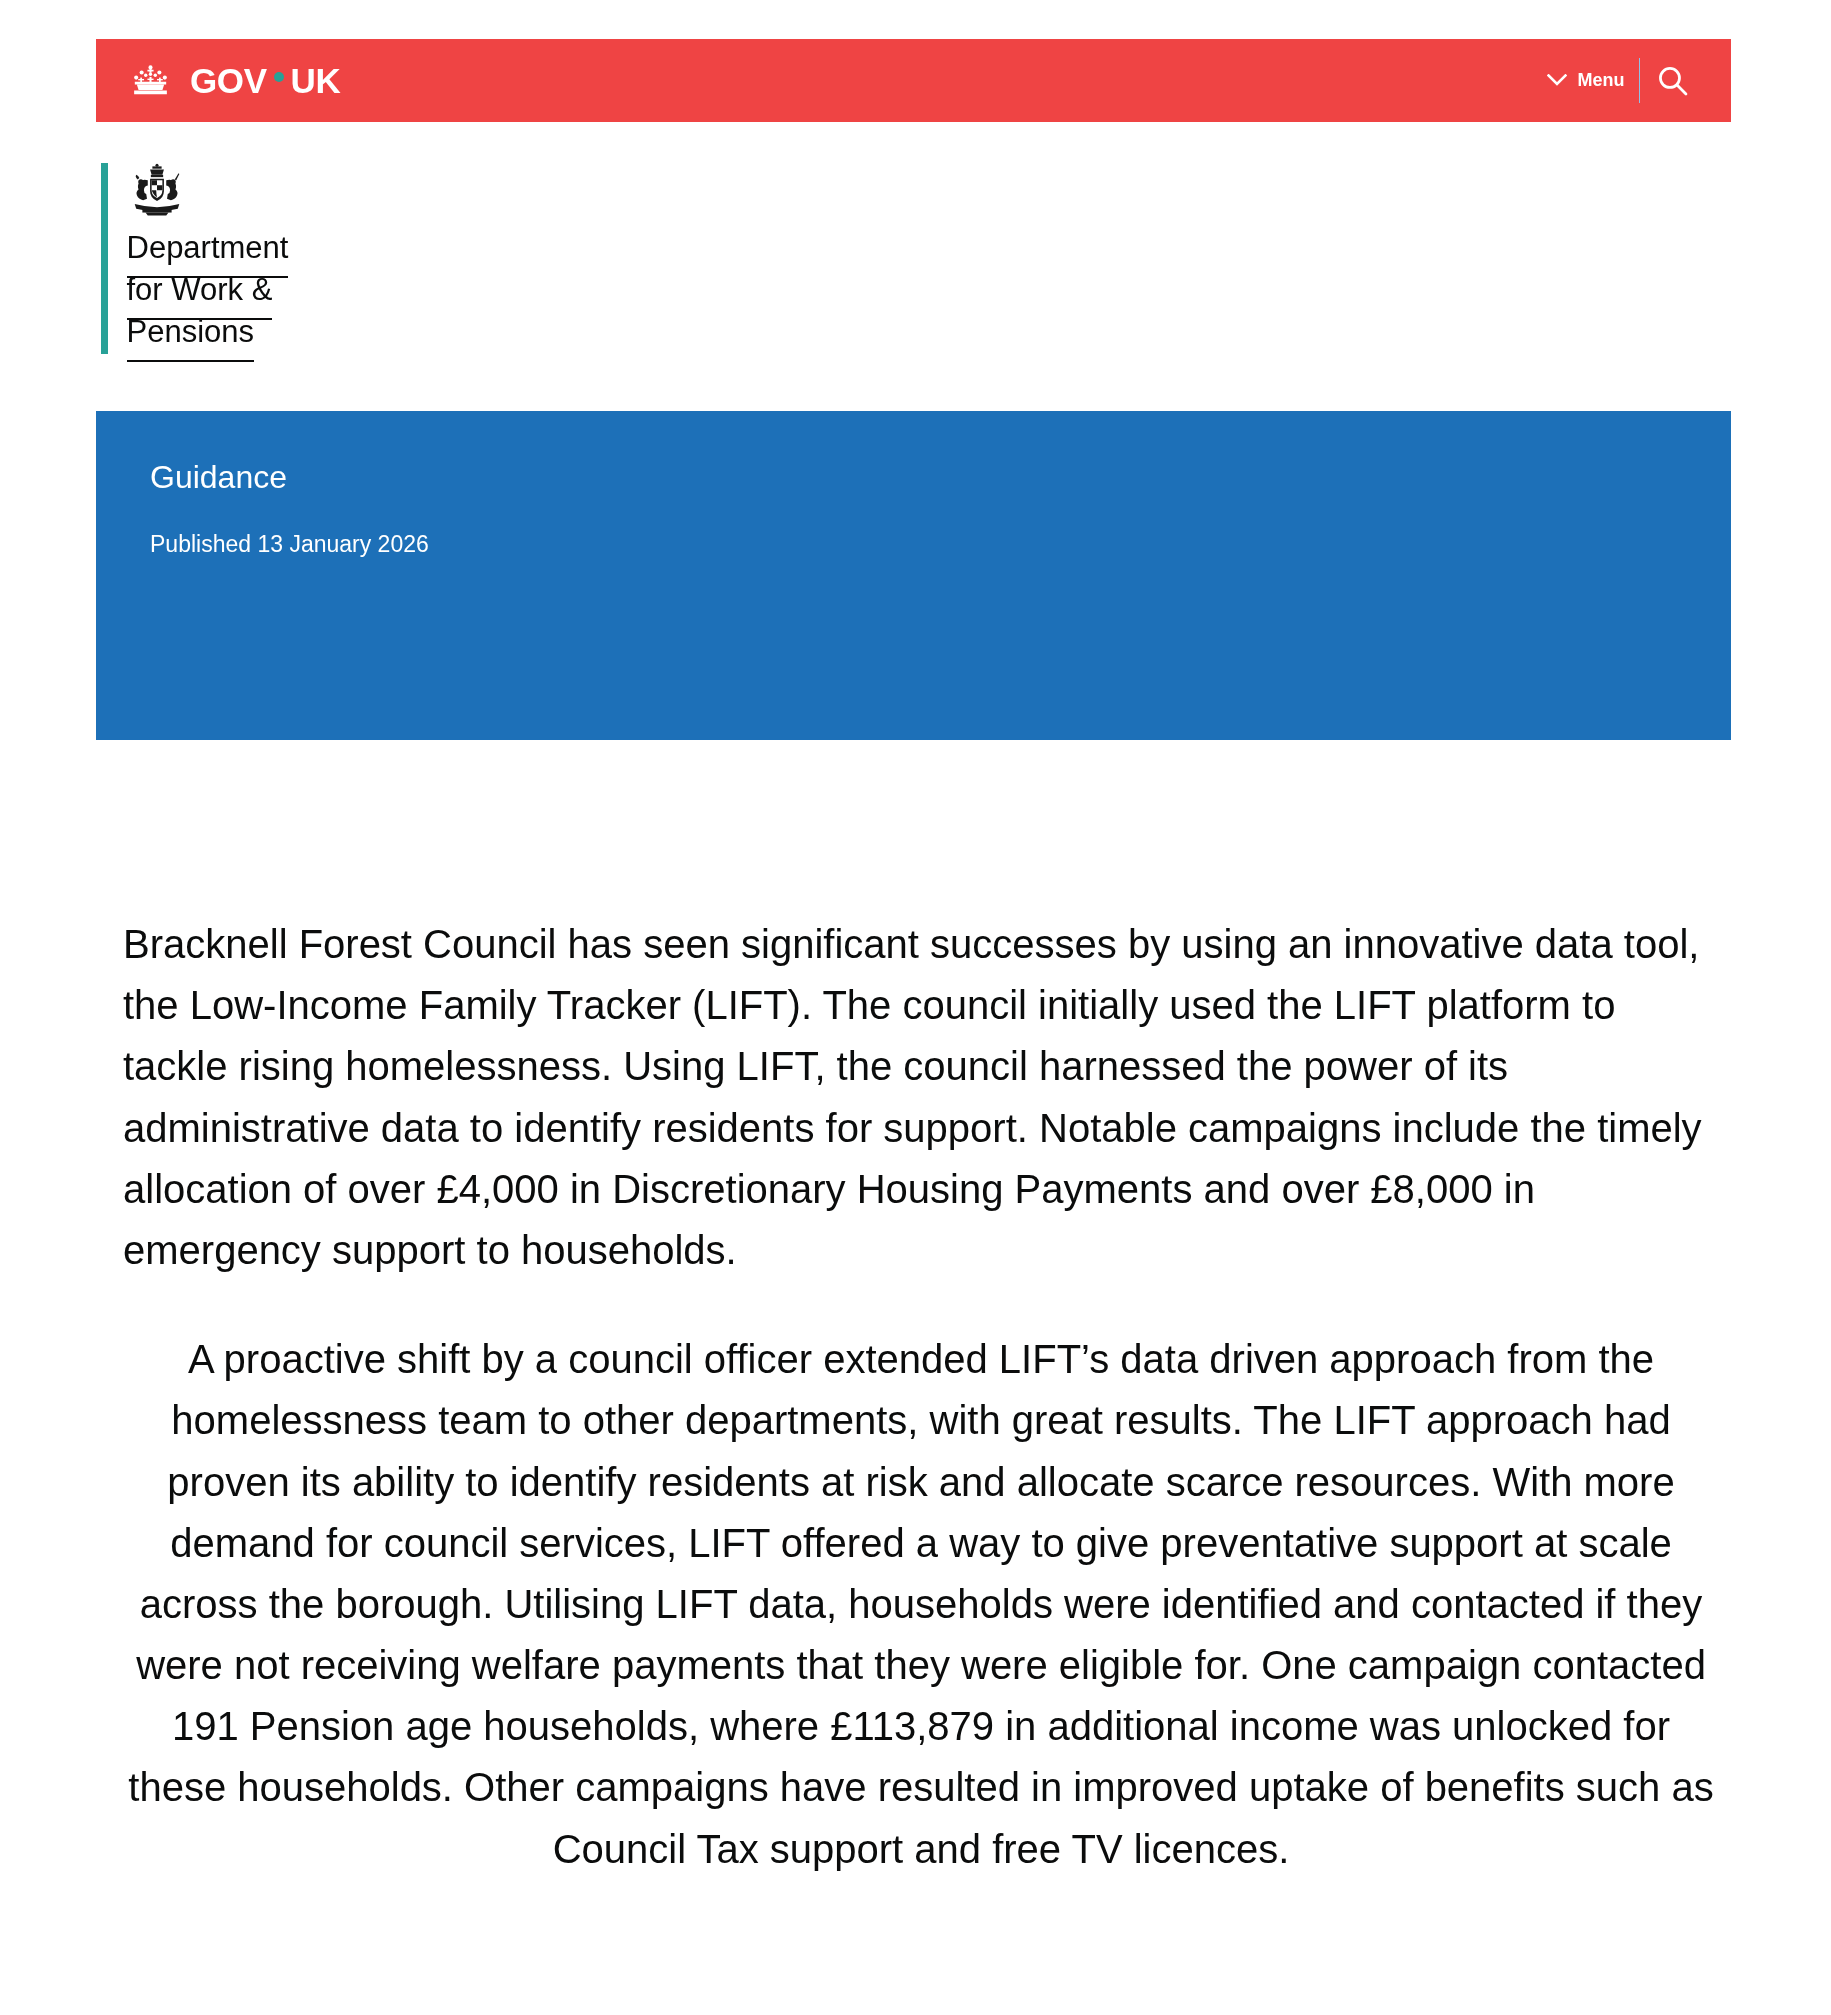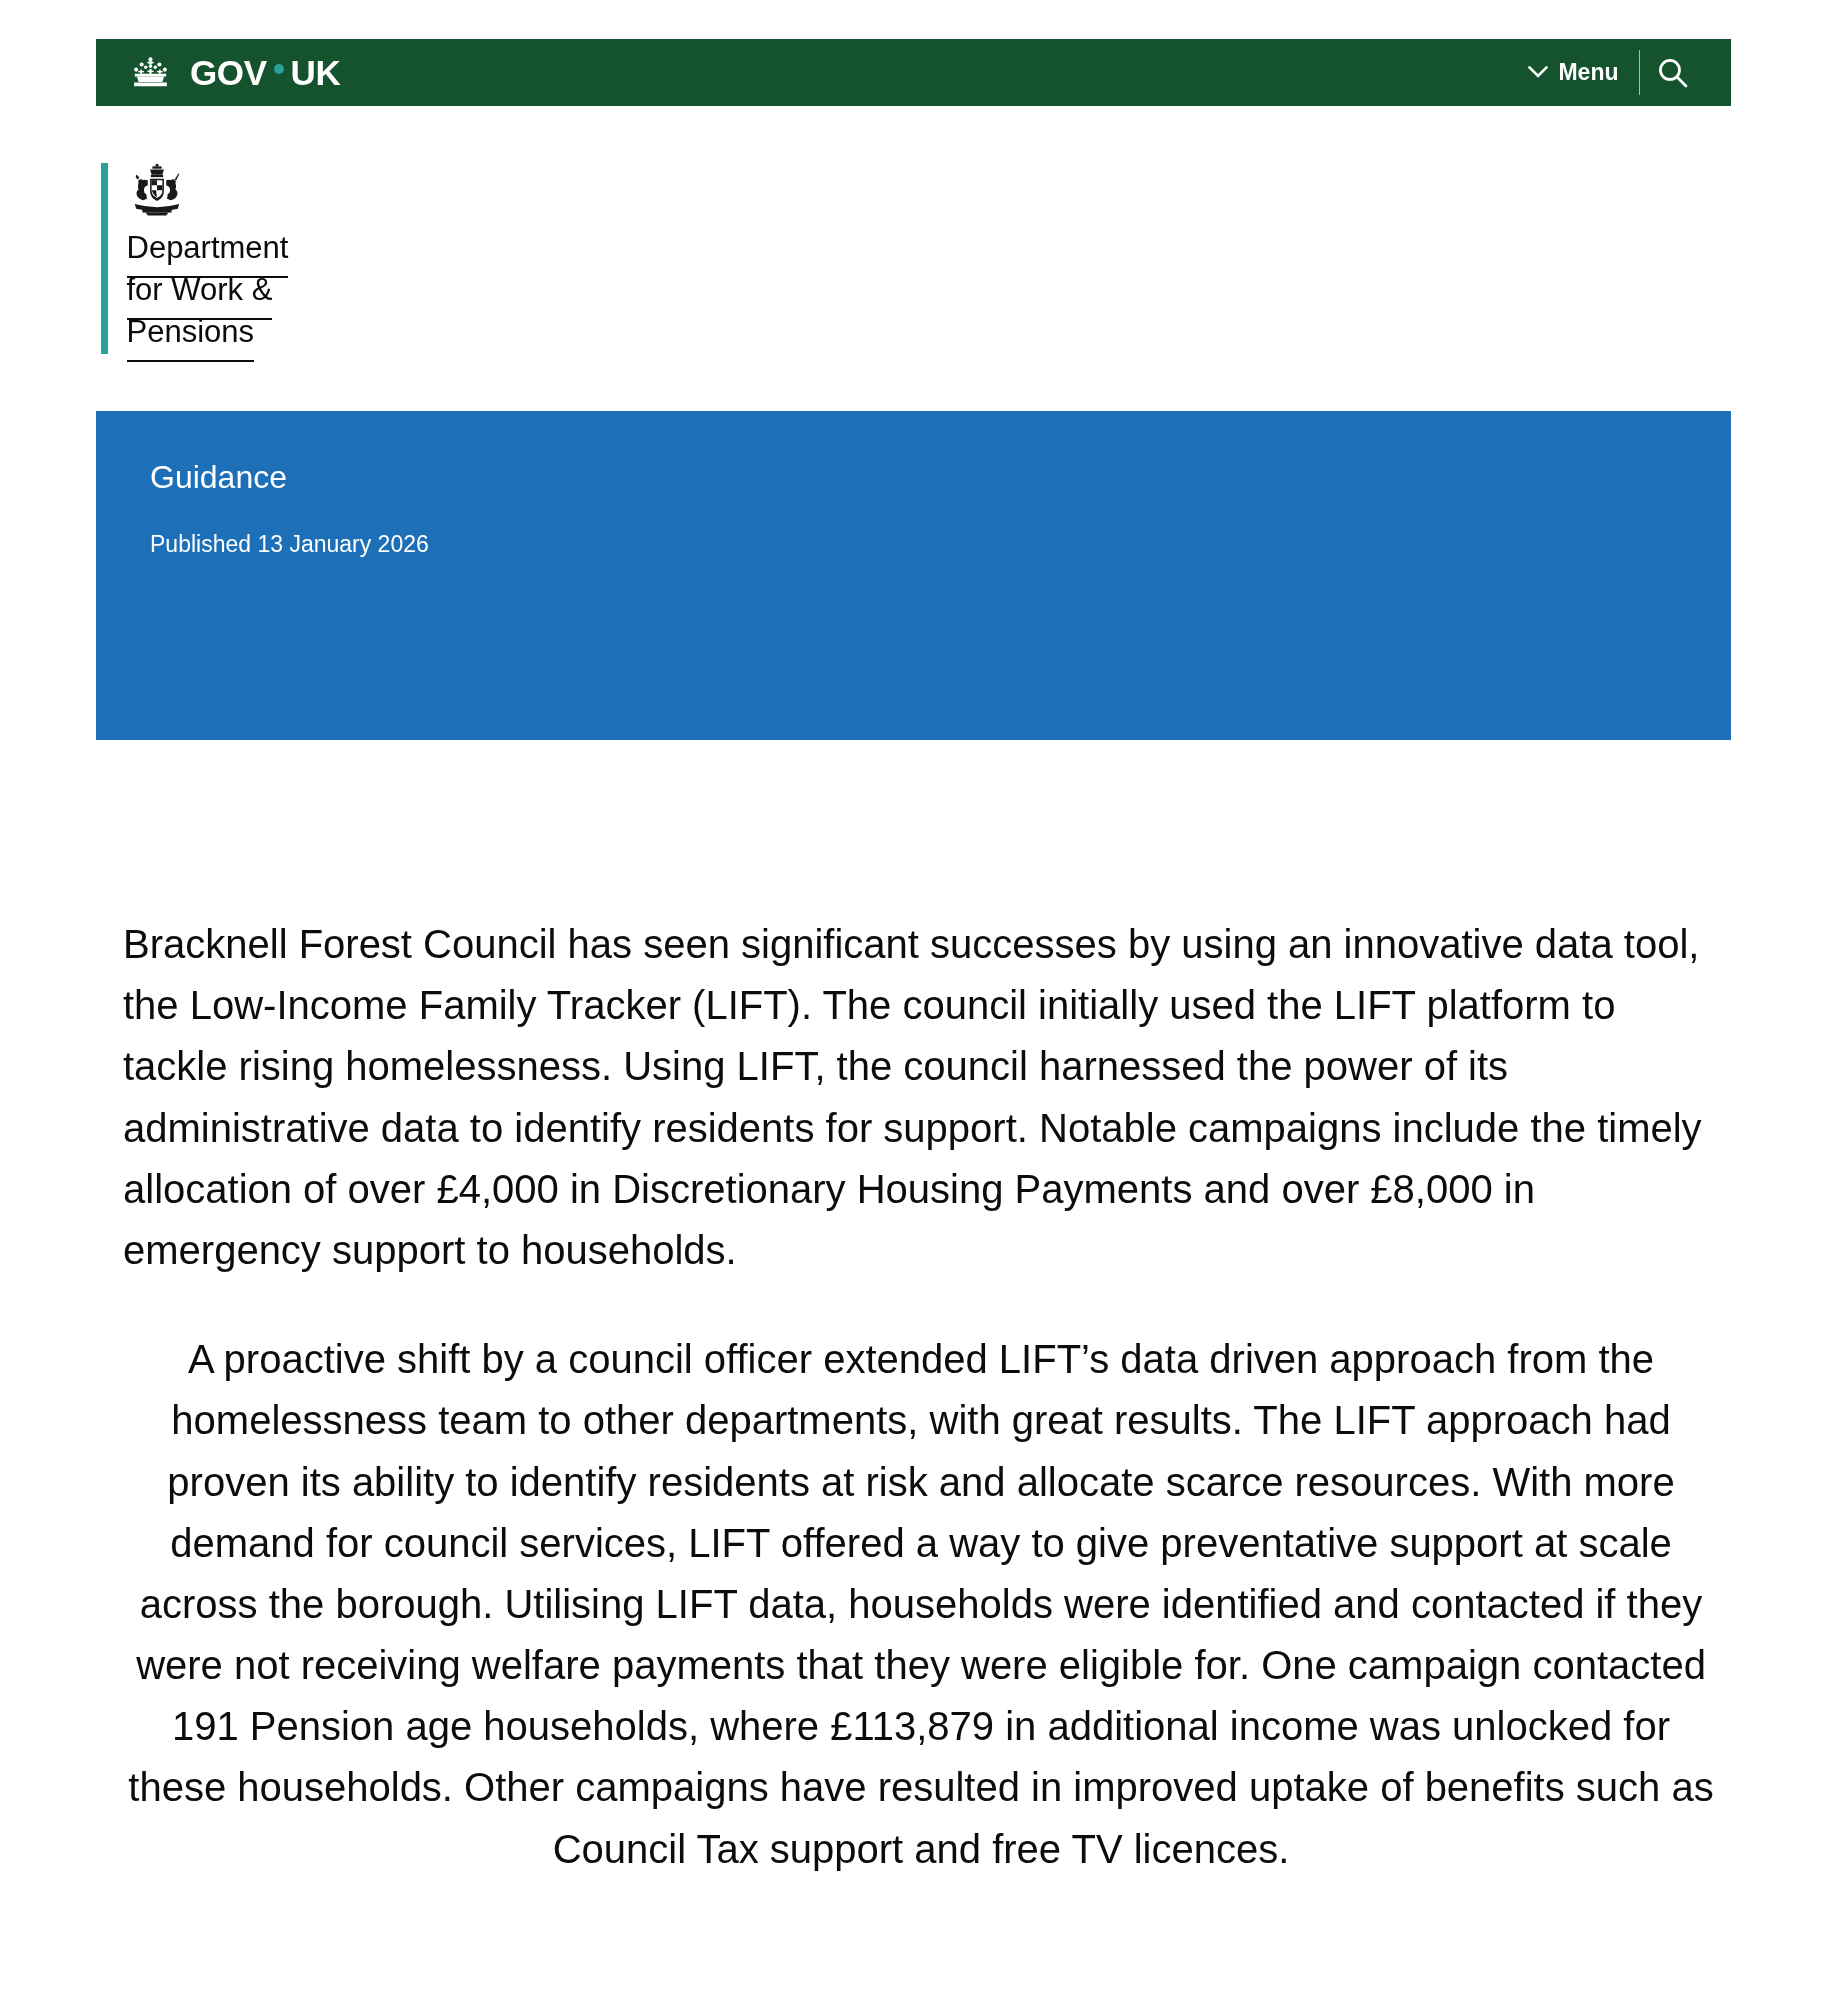--- a/index.html
+++ b/index.html
@@ -21,22 +21,22 @@
     height: 2015px;
     background: #ffffff;
   }
 
   
   .govuk-header {
     position: absolute;
     left: 96px;
     top: 39px;
     width: 1635px;
-    height: 67px;
-    background: #14532d;
+    height: 83px;
+    background: #ef4444;
     display: flex;
     align-items: center;
     justify-content: space-between;
     box-sizing: border-box;
     padding: 0 25px 0 32px;
   }
   .brand {
     display: flex;
     align-items: center;
     gap: 17px;
@@ -69,23 +69,23 @@
   .header-right {
     display: flex;
     align-items: center;
     height: 100%;
   }
   .menu-button {
     display: flex;
     align-items: center;
     gap: 10.8px;
     color: #ffffff;
-    font-size: 23px;
-    font-weight: 700;
-    padding-right: 20px;
+    font-size: 18px;
+    font-weight: 700;
+    padding-right: 14px;
   }
   .chevron-down-icon {
     display: block;
     width: 20px;
     height: 12.3px;
   }
   .header-divider {
     width: 1.5px;
     height: 45px;
     background: #8fc0e6;

